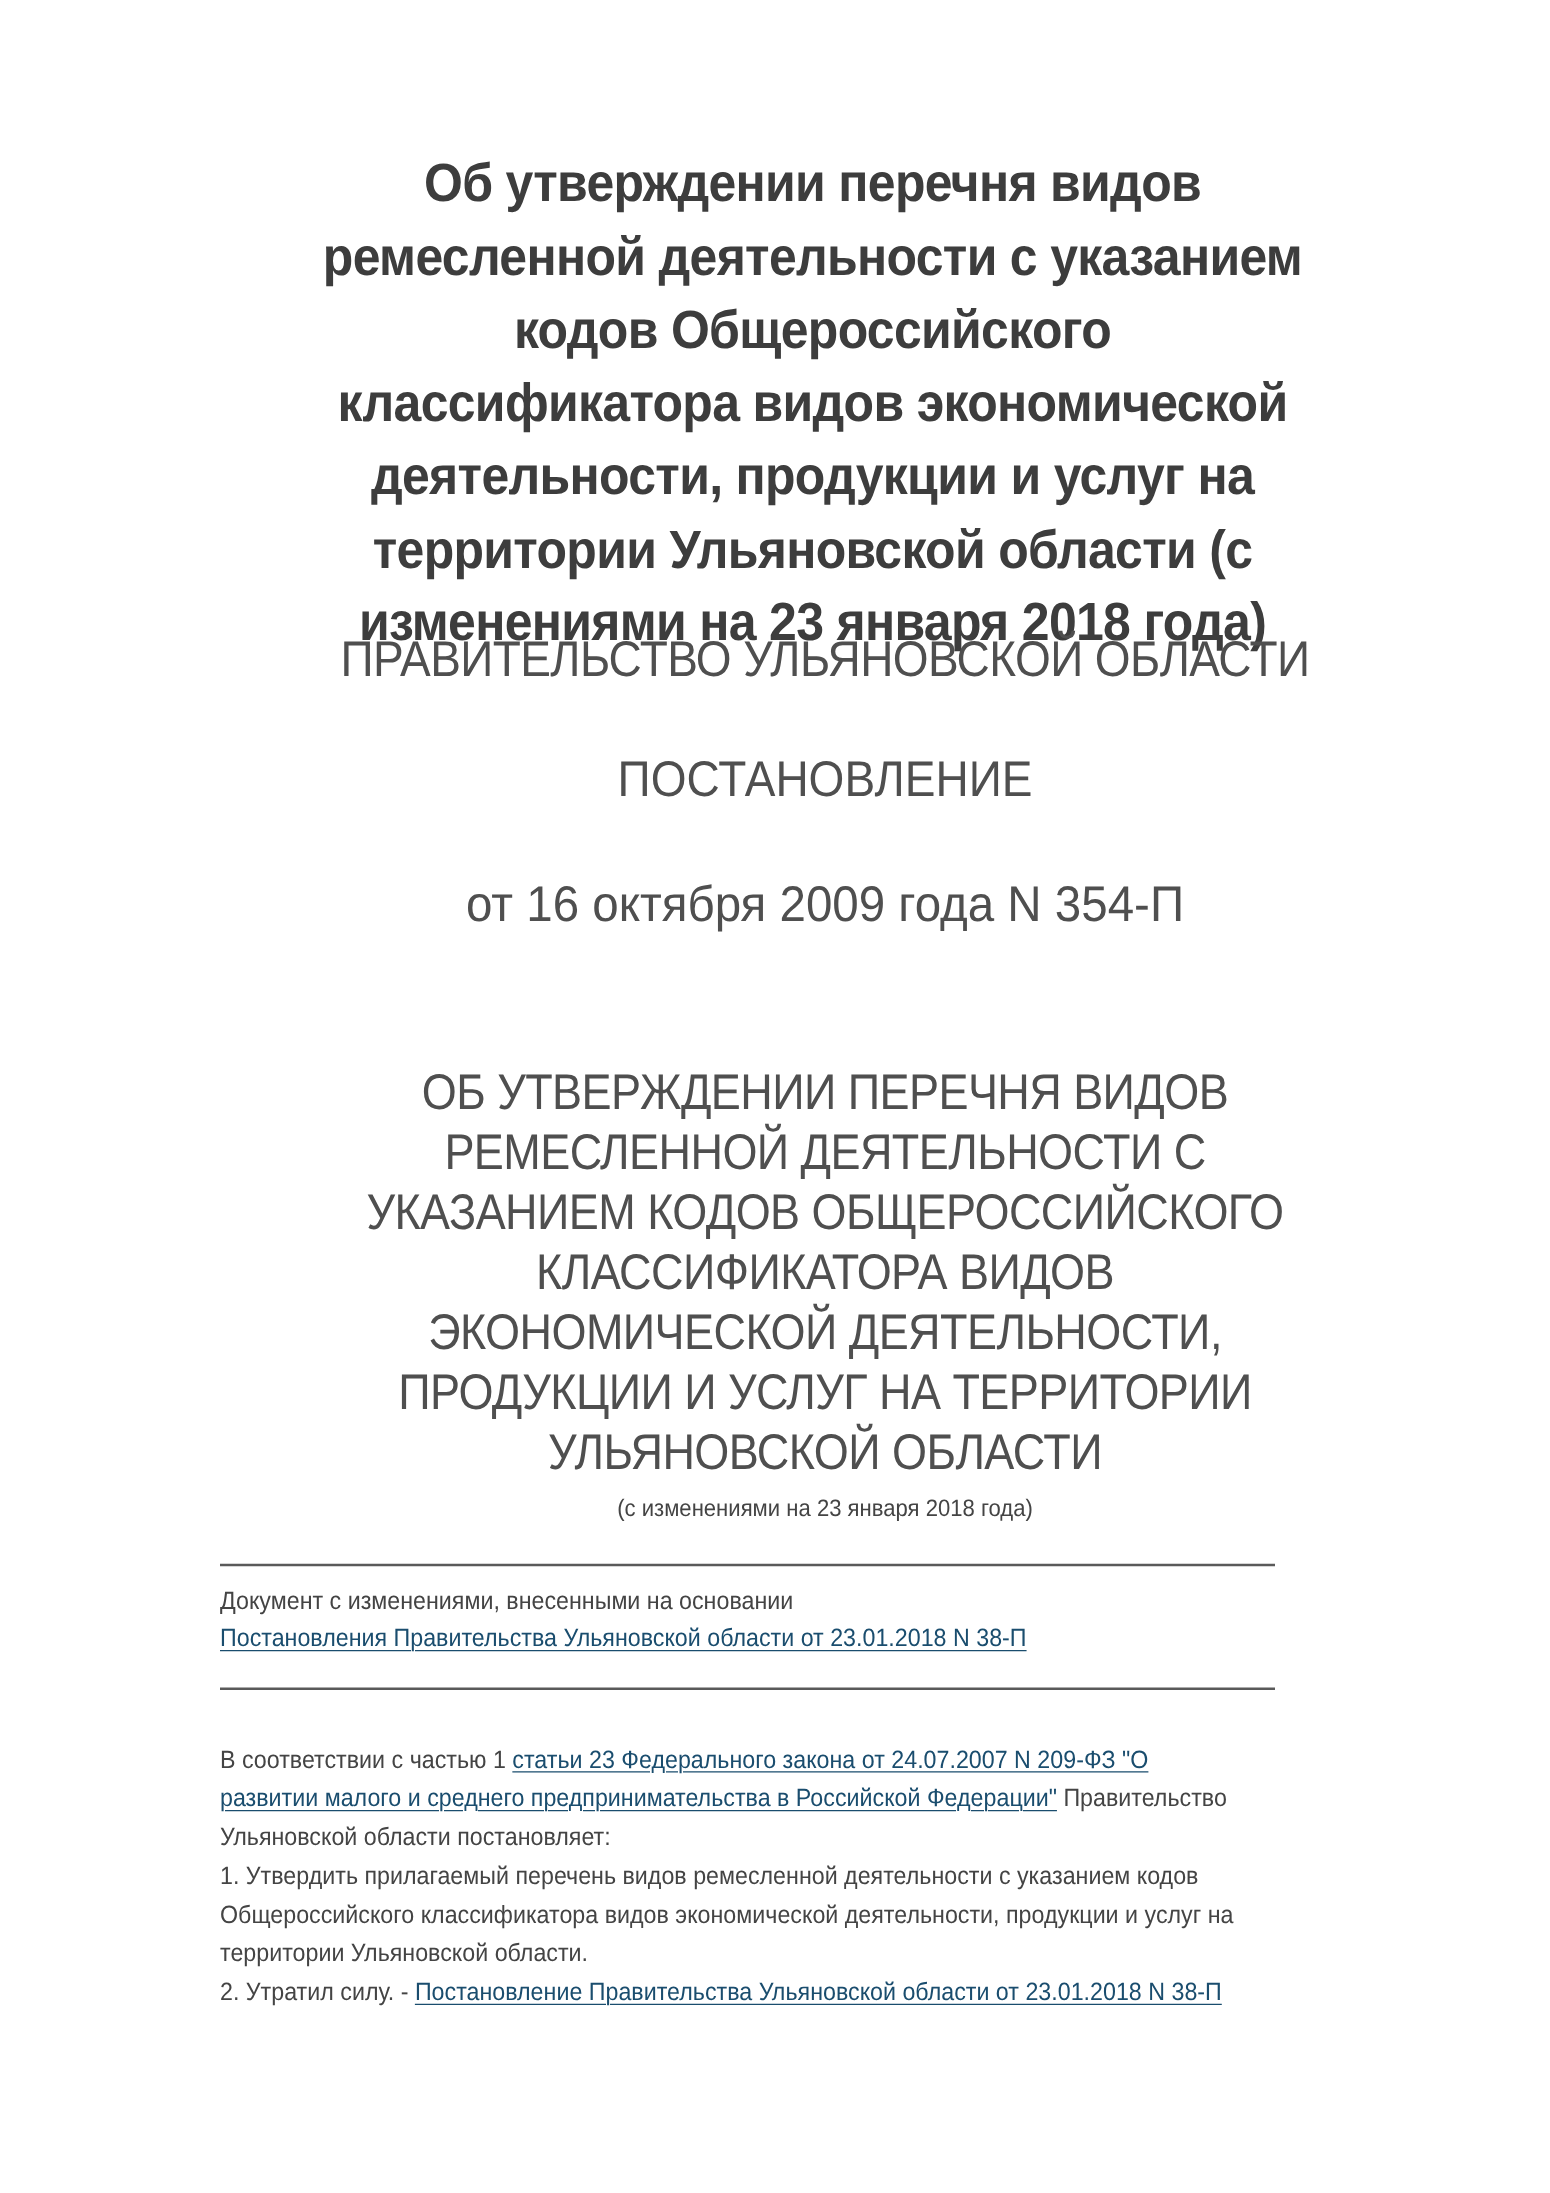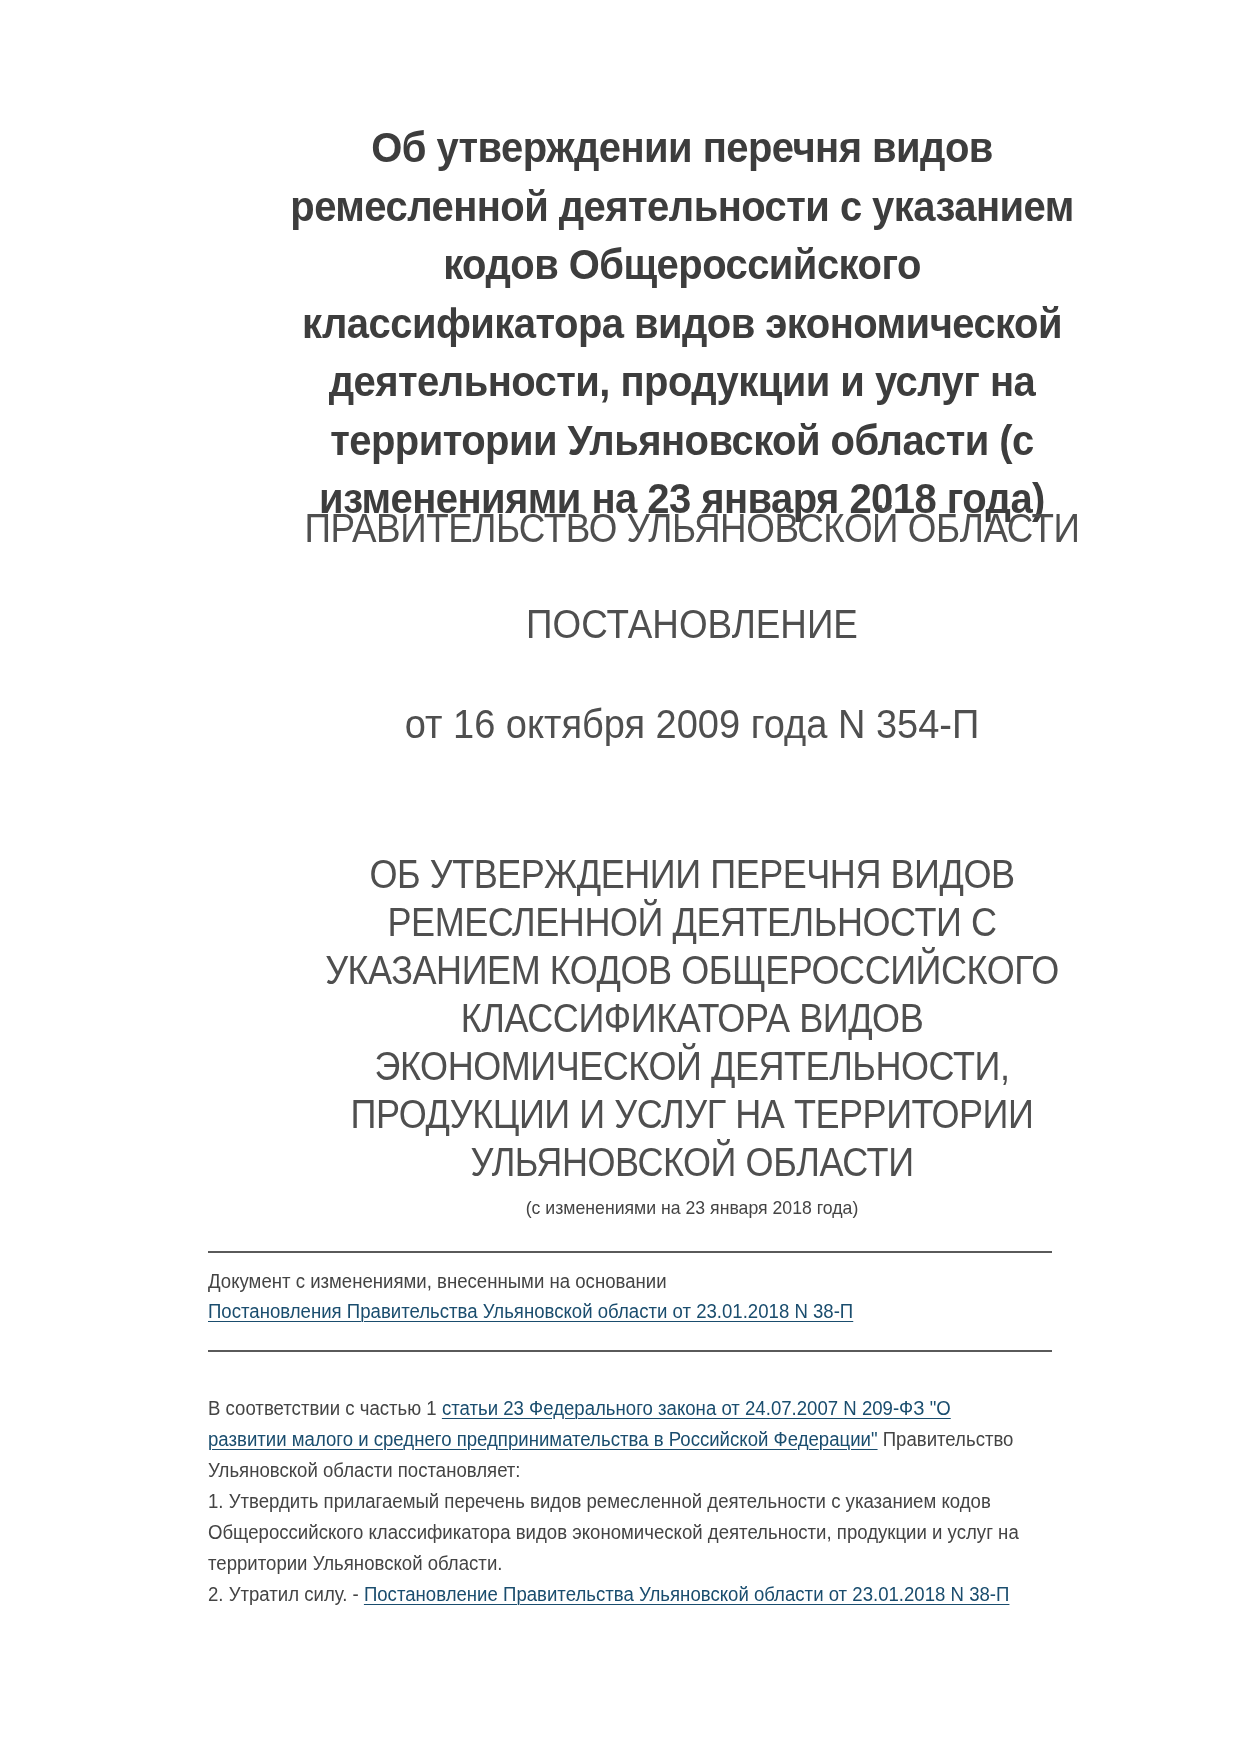--- a/index.html
+++ b/index.html
@@ -13,21 +13,20 @@
       position: relative;
       overflow: hidden;
       font-family: "Liberation Sans", "DejaVu Sans", sans-serif;
       color: #444444;
     }
     .page {
       position: absolute;
       left: 0; top: 0;
       width: 1192px;
       height: 1754px;
-      margin-left: 32px;
     }
     .main-title {
       position: absolute;
       left: 170px;
       width: 960px;
       top: 118px;
       text-align: center;
       font-weight: bold;
       font-size: 43px;
       line-height: 58.5px;

